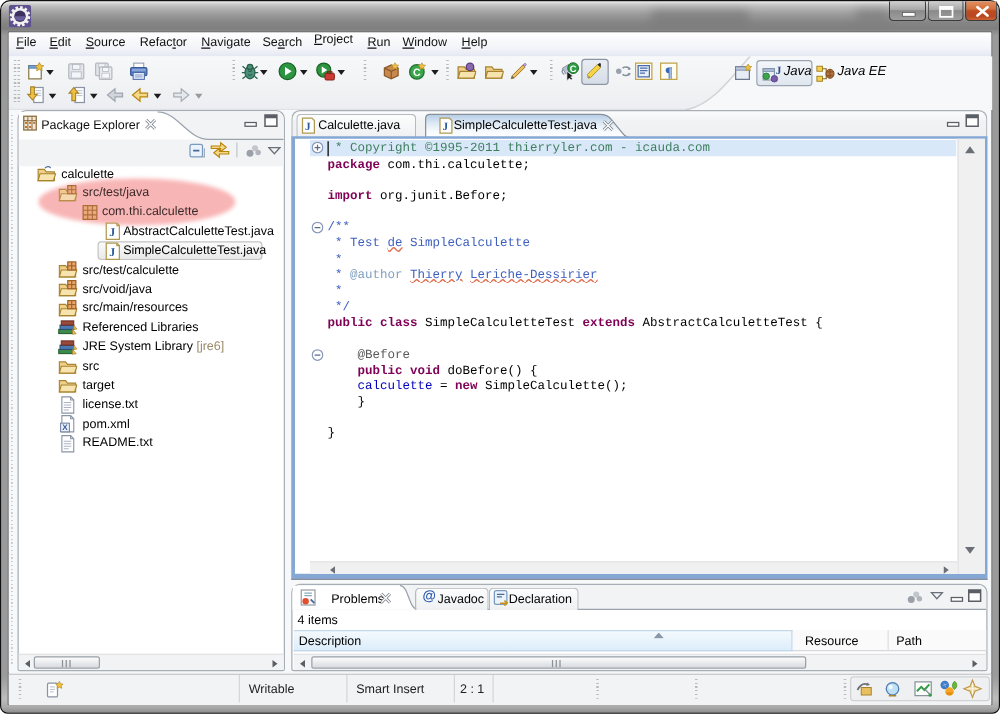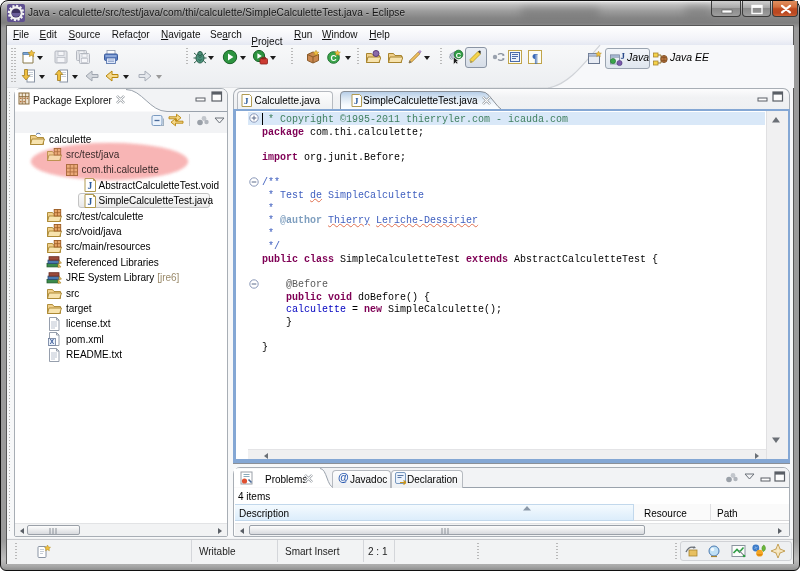--- a/index.html
+++ b/index.html
@@ -33,38 +33,37 @@
 #bench{position:absolute;left:7px;top:88px;width:786px;height:450px;background:#f7f8f9;}
 .panel{position:absolute;background:#ffffff;border:1px solid #a8aeb5;border-radius:7px 7px 2px 2px;}
 .vtrim{position:absolute;left:9px;top:92px;width:1px;height:440px;background-image:repeating-linear-gradient(180deg,#b5b5b5 0 1px,transparent 1px 3px);}
 
 .t10{font-size:10px;color:#000;white-space:nowrap;}
 .t105{font-size:10.5px;color:#000;white-space:nowrap;font-style:italic;}
 
 #code{position:absolute;left:262px;top:113.8px;font-family:"Liberation Mono",monospace;font-size:10px;line-height:12.7px;color:#000;white-space:pre;}
 #code .kw{color:#7f0055;}
 #code .jd{color:#3f5fbf;}
-#code .jd b{font-weight:bold;color:#7f9fbf;}
+#code .jd b{font-weight:normal;color:#7f9fbf;}
 #code > div:first-child{color:#3f7f5f;}
 #code .an{color:#5a5a5a;}
 #code .fd{color:#0000c0;}
 #code .sq{text-decoration:underline wavy #e07050 1px;text-underline-offset:0px;}
 </style></head>
 <body>
 <div id="root">
   <div id="frame"></div>
 
   <svg class="abs" style="left:7px;top:4px" width="18" height="18" viewBox="0 0 18 18">
     <rect x="0" y="0" width="18" height="18" rx="2" fill="#5f5090"></rect>
     <circle cx="9" cy="9" r="6.7" fill="#efefef"></circle>
     <circle cx="9" cy="9" r="6.9" fill="none" stroke="#f2f2f2" stroke-width="2.6" stroke-dasharray="2 1.6"></circle>
     <circle cx="9" cy="9" r="4.6" fill="#3c3060"></circle>
     <path d="M4.5 9a4.6 4.6 0 0 0 9 0z" fill="#6a5d9a"></path>
   </svg>
-  <div id="title">Java - calculette/src/test/java/com/thi/calculette/SimpleCalculetteTest.java - Eclipse</div>
   <div class="blur1"></div>
     <div class="blur2"></div>
   <div class="winbtn" id="btnmin">
       <svg width="30" height="16">
         <rect x="10" y="9" width="10" height="3" fill="#fdfdfd" stroke="#555" stroke-width="0.6"></rect>
       </svg>
     </div>
   <div class="winbtn" id="btnmax">
       <svg width="29" height="16">
         <rect x="9" y="4.5" width="10" height="8" fill="none" stroke="#fdfdfd" stroke-width="1.4"></rect>
@@ -81,21 +80,21 @@
   <div id="toolbar"></div>
   <div id="bench"></div>
   <div class="vtrim"></div>
   <div id="menuitems">
     <div class="mi" style="left:13px;top:29px"><u>F</u>ile</div>
     <div class="mi" style="left:39.6px;top:29px"><u>E</u>dit</div>
     <div class="mi" style="left:68.6px;top:29px"><u>S</u>ource</div>
     <div class="mi" style="left:111.8px;top:29px">Refac<u>t</u>or</div>
     <div class="mi" style="left:161px;top:29px"><u>N</u>avigate</div>
     <div class="mi" style="left:210px;top:29px">Se<u>a</u>rch</div>
-    <div class="mi" style="left:251.3px;top:36px"><u>P</u>roject</div>
+    <div class="mi" style="left:251.3px;top:26px"><u>P</u>roject</div>
     <div class="mi" style="left:294px;top:29px"><u>R</u>un</div>
     <div class="mi" style="left:322px;top:29px"><u>W</u>indow</div>
     <div class="mi" style="left:369.3px;top:29px"><u>H</u>elp</div>
   </div>
   <div id="toolitems">
     <div class="tsep" style="left:11px;top:48px;height:34px"></div>
       <div class="tsep" style="left:13.5px;top:48px;height:34px"></div>
 
     <svg class="icon" style="left:20px;top:49px" width="16" height="16">
         <path d="M3 3.5h8l2 2V14H3z" fill="#fff" stroke="#8a7a4a" stroke-width="1"></path>
@@ -322,21 +321,21 @@
           <rect x="2.5" y="2.5" width="11" height="11" fill="#e8a86a" stroke="#9a5a20" stroke-width="1"></rect>
           <path d="M2.5 6.2h11M2.5 9.9h11M6.2 2.5v11M9.9 2.5v11" stroke="#9a5a20" stroke-width=".9"></path>
         </svg>
       <div class="t10 abs" style="left:81.5px;top:164.3px">com.thi.calculette</div>
 
       <svg class="abs" style="left:82px;top:177px" width="16" height="16">
           <path d="M3 1.5h8.5l2 2V14.5H3z" fill="#fff" stroke="#b09a50" stroke-width="1"></path>
           <path d="M11.5 1.5v2h2" fill="none" stroke="#b09a50" stroke-width="1"></path>
           <text x="7.8" y="11.5" font-size="9.5" font-weight="bold" fill="#2a5a9a" text-anchor="middle" font-family="Liberation Serif">J</text>
         </svg>
-      <div class="t10 abs" style="left:98.5px;top:179.7px">AbstractCalculetteTest.void</div>
+      <div class="t10 abs" style="left:98.5px;top:179.7px">AbstractCalculetteTest.java</div>
 
       <div class="abs" style="left:78px;top:192.8px;width:132px;height:15.4px;border:1px solid #c4c4c4;border-radius:3px;background:linear-gradient(#fbfbfb,#e9e9e9);"></div>
       <svg class="abs" style="left:82px;top:192.5px" width="16" height="16">
           <path d="M3 1.5h8.5l2 2V14.5H3z" fill="#fff" stroke="#b09a50" stroke-width="1"></path>
           <path d="M11.5 1.5v2h2" fill="none" stroke="#b09a50" stroke-width="1"></path>
           <text x="7.8" y="11.5" font-size="9.5" font-weight="bold" fill="#2a5a9a" text-anchor="middle" font-family="Liberation Serif">J</text>
         </svg>
       <div class="t10 abs" style="left:98.5px;top:195.1px">SimpleCalculetteTest.java</div>
 
       <svg class="abs" style="left:46px;top:208px" width="16" height="16">

